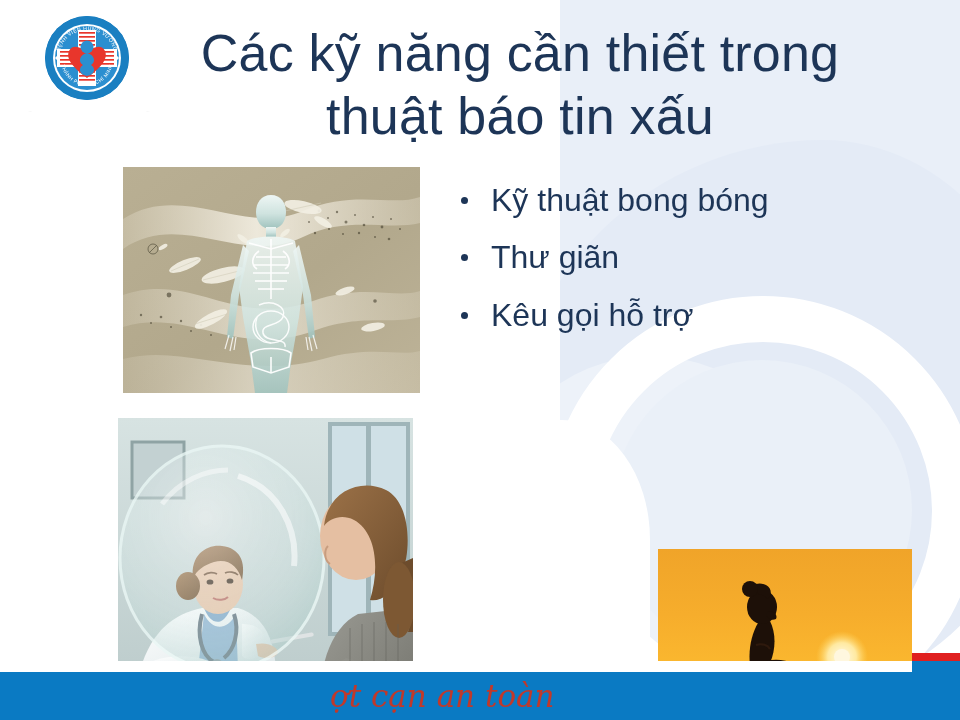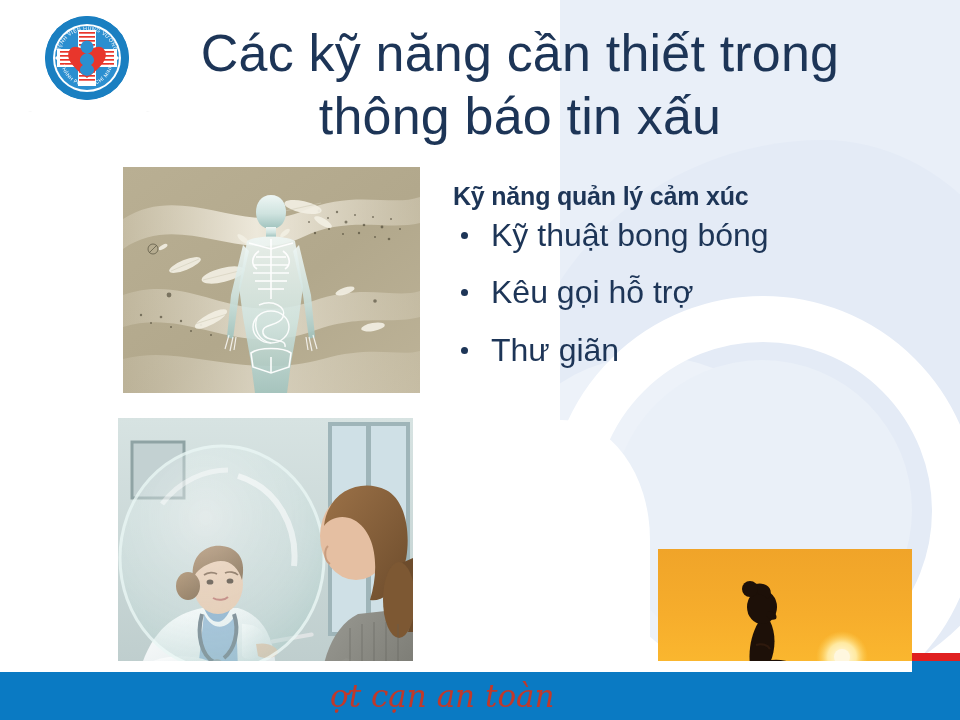--- a/index.html
+++ b/index.html
@@ -234,21 +234,21 @@
         <textPath href="#arcTop" startOffset="50%" text-anchor="middle">BỆNH VIỆN HÙNG VƯƠNG</textPath>
       </text>
       <text font-family="'Liberation Sans', sans-serif" font-size="5" fill="#ffffff" letter-spacing="0.4">
         <textPath href="#arcBot" startOffset="50%" text-anchor="middle">THÀNH PHỐ HỒ CHÍ MINH</textPath>
       </text>
     </svg>
   </div>
 
   <div class="title">
     <div>Các kỹ năng cần thiết trong</div>
-    <div>thông báo tin xấu</div>
+    <div>thuật báo tin xấu</div>
   </div>
 
   <div class="pic" id="pic-anatomy">
     <svg width="297" height="226" viewBox="0 0 297 226" aria-hidden="true">
       <defs>
         <linearGradient id="bgTan" x1="0" y1="0" x2="1" y2="1">
           <stop offset="0%" stop-color="#b9af93"></stop>
           <stop offset="55%" stop-color="#b2a88c"></stop>
           <stop offset="100%" stop-color="#bdb398"></stop>
         </linearGradient>
@@ -503,30 +503,29 @@
     </svg>
   </div>
 
   <div class="footer-slip"></div>
   <div class="footer-bar"></div>
   <div class="footer-bar-right"></div>
   <div class="footer-red"></div>
   <div class="footer-text">ợt cạn an toàn</div>
 
   <div class="body-block">
-    <div class="subhead">Kỹ năng quản lý cảm xúc</div>
     <ul class="bullets">
       <li>
         <span class="dot"></span>
         <span>Kỹ thuật bong bóng</span>
       </li>
       <li>
         <span class="dot"></span>
-        <span>Kêu gọi hỗ trợ</span>
+        <span>Thư giãn</span>
       </li>
       <li>
         <span class="dot"></span>
-        <span>Thư giãn</span>
+        <span>Kêu gọi hỗ trợ</span>
       </li>
     </ul>
   </div>
 
 </div>
 
 </body></html>

